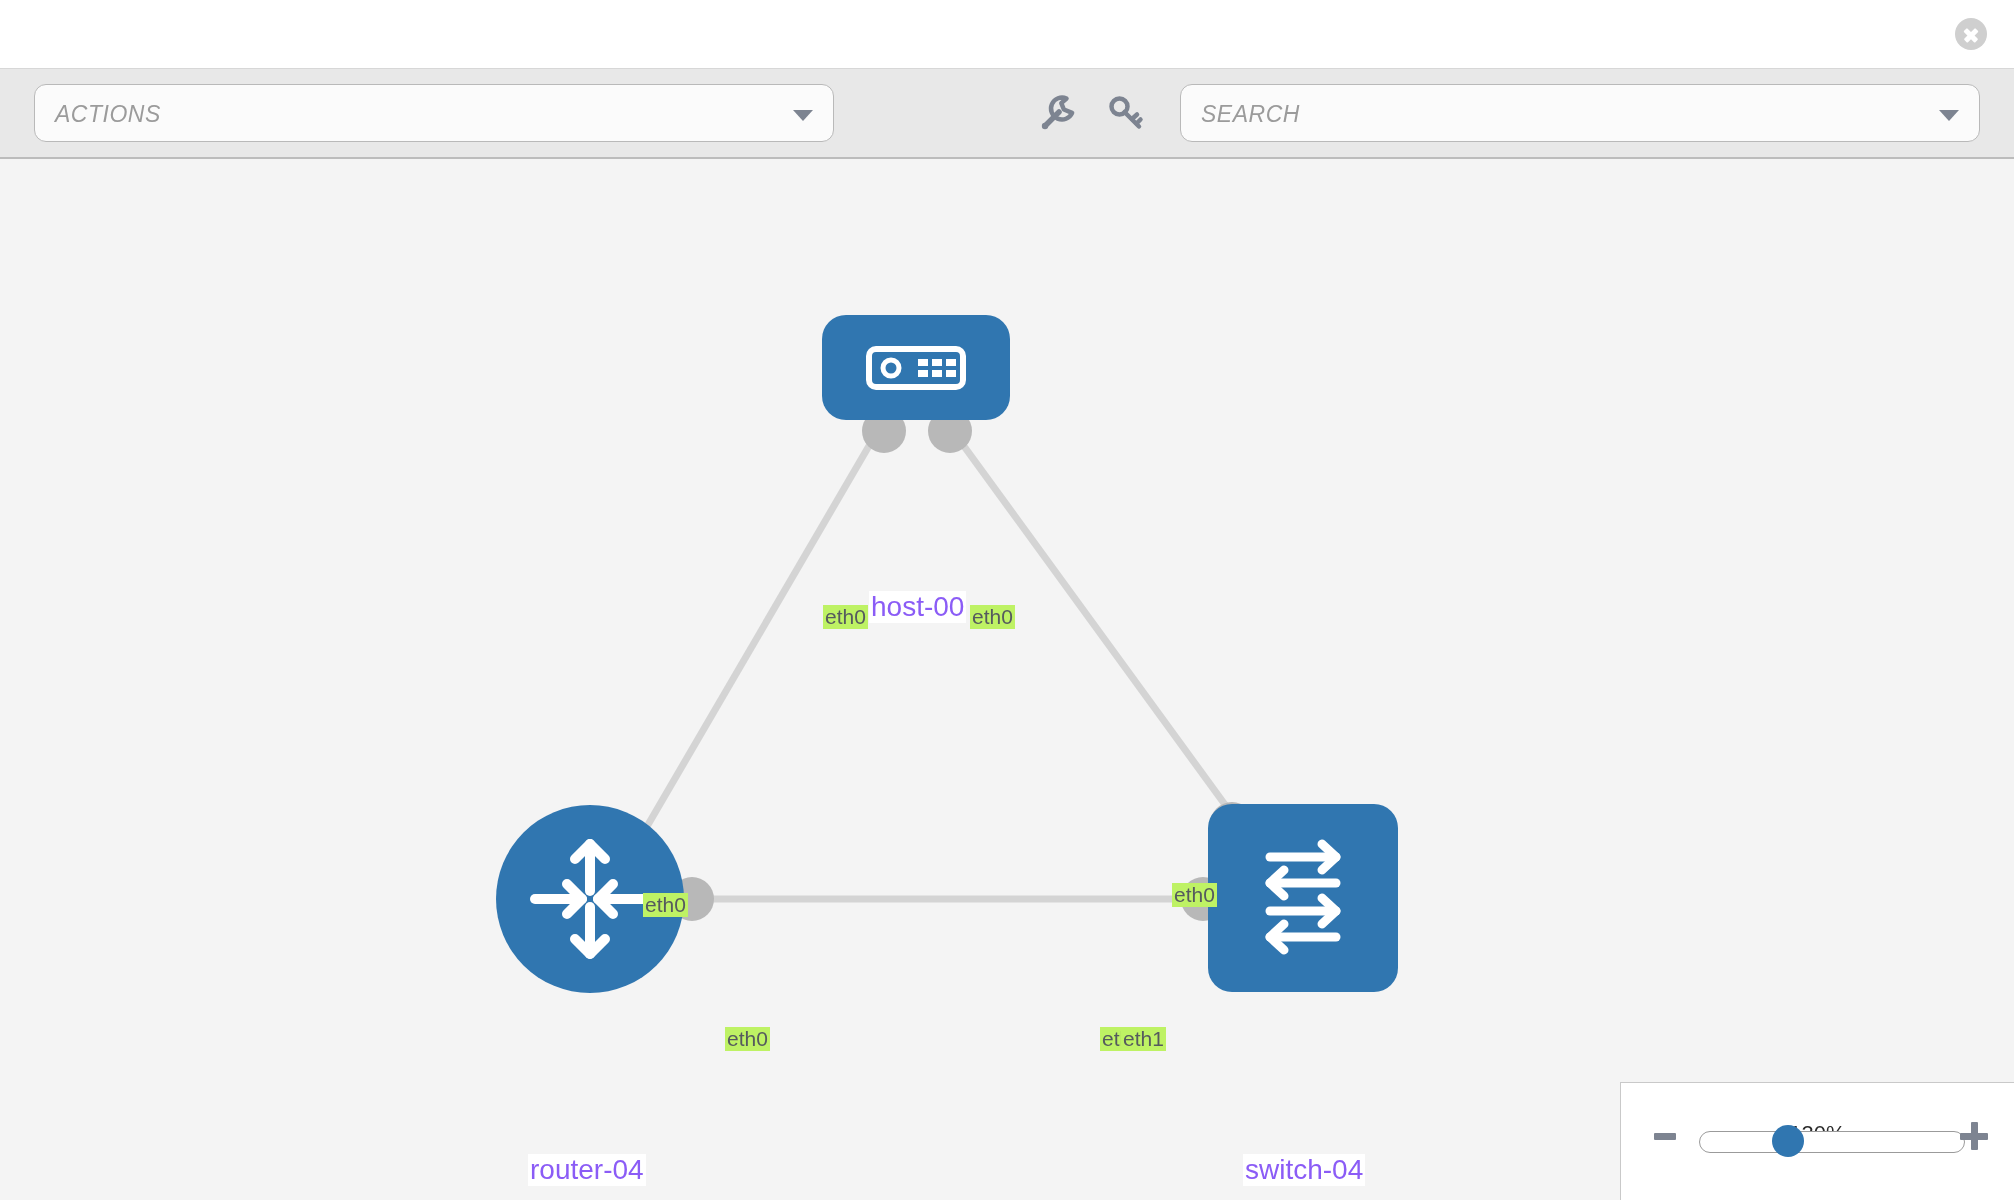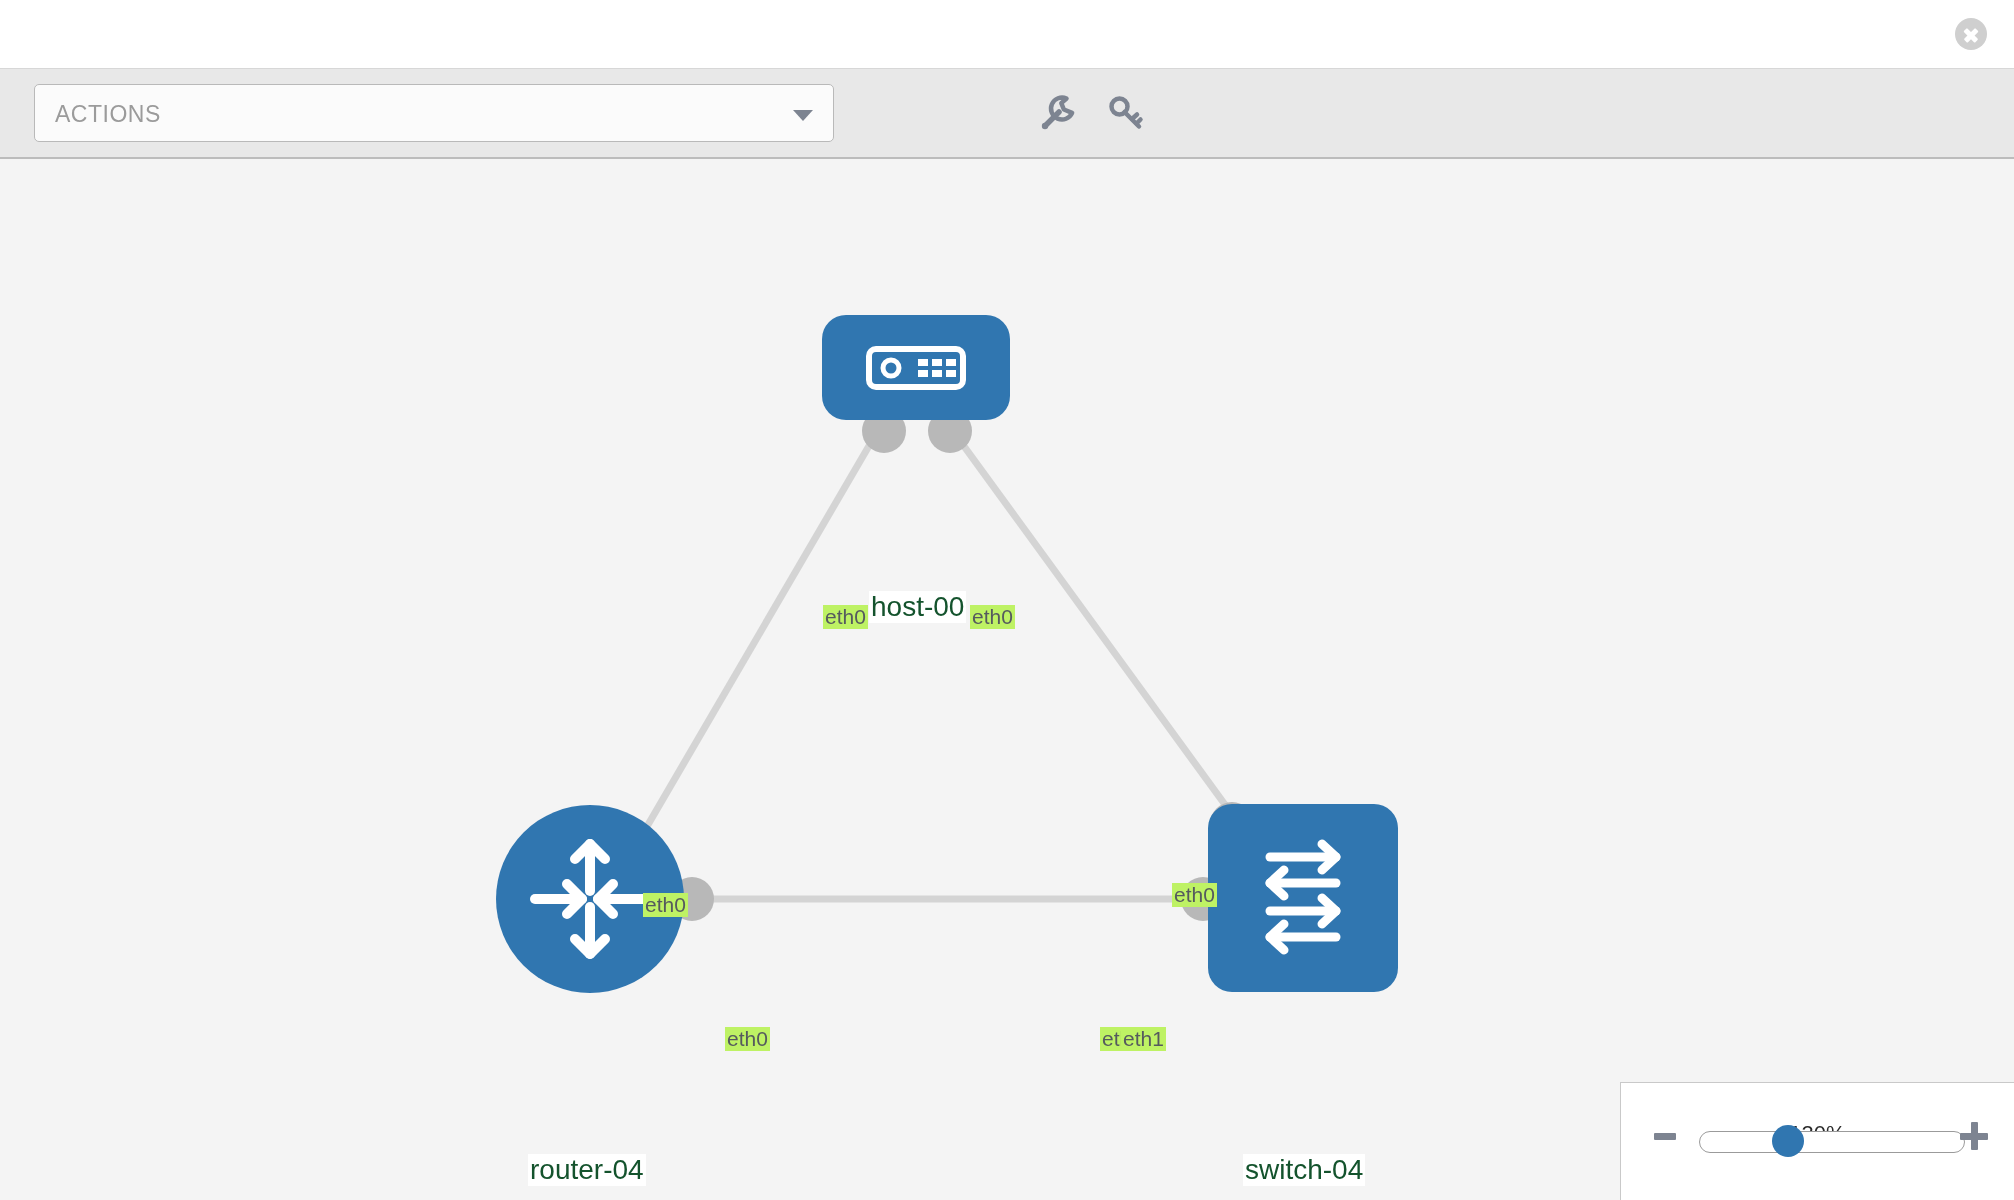--- a/index.html
+++ b/index.html
@@ -65,23 +65,24 @@
     width: 2014px;
     height: 90px;
     background: #e8e8e8;
     border-bottom: 2px solid #bcbcbc;
     box-sizing: border-box;
   }
   .select-box {
     position: absolute;
     background: #fbfbfb;
     border: 1px solid #b9b9b9;
-    border-radius: 5px;
-    box-sizing: border-box;
-    cursor: pointer;
+    border-radius: 12px;
+    box-sizing: border-box;
+    cursor: pointer;
+    font-style: italic;
   }
   #actions-select {
     left: 34px;
     top: 15px;
     width: 800px;
     height: 58px;
   }
   #search-select {
     left: 1180px;
     top: 15px;
@@ -155,21 +156,21 @@
     left: 1208px;
     top: 645px;
     width: 190px;
     height: 188px;
     border-radius: 24px;
   }
 
   .node-label {
     position: absolute;
     font-size: 28px;
-    color: #14532d;
+    color: #8b5cf6;
     background: #ffffff;
     white-space: nowrap;
     padding: 0 2px;
   }
   #label-host   { left: 869px;  top: 432px; }
   #label-router { left: 528px;  top: 995px; }
   #label-switch { left: 1243px; top: 995px; }
 
   .edge-label {
     position: absolute;
@@ -281,20 +282,24 @@
 
   <span id="key-icon" class="tool-icon">
     <svg width="48" height="48" viewBox="0 0 48 48" aria-hidden="true">
       <circle cx="17.5" cy="17.5" r="8" fill="none" stroke="#7d8491" stroke-width="4.5"></circle>
       <line x1="22.5" y1="23" x2="37" y2="37.5" stroke="#7d8491" stroke-width="4.5" stroke-linecap="round"></line>
       <line x1="30" y1="30" x2="35" y2="25.5" stroke="#7d8491" stroke-width="4.5" stroke-linecap="round"></line>
       <line x1="34.5" y1="34.5" x2="38.5" y2="30.5" stroke="#7d8491" stroke-width="4.5" stroke-linecap="round"></line>
     </svg>
   </span>
 
+  <div id="search-select" class="select-box">
+    <span class="select-label">SEARCH</span>
+    <span class="select-caret"></span>
+  </div>
 </div>
 
 <div id="canvas">
 
   <svg id="graph-svg" width="2014" height="1041">
 
     <line x1="880" y1="268" x2="628" y2="700" stroke="#d4d4d4" stroke-width="7"></line>
     <line x1="950" y1="268" x2="1250" y2="680" stroke="#d4d4d4" stroke-width="7"></line>
     <line x1="690" y1="740" x2="1210" y2="740" stroke="#d4d4d4" stroke-width="7"></line>
 

